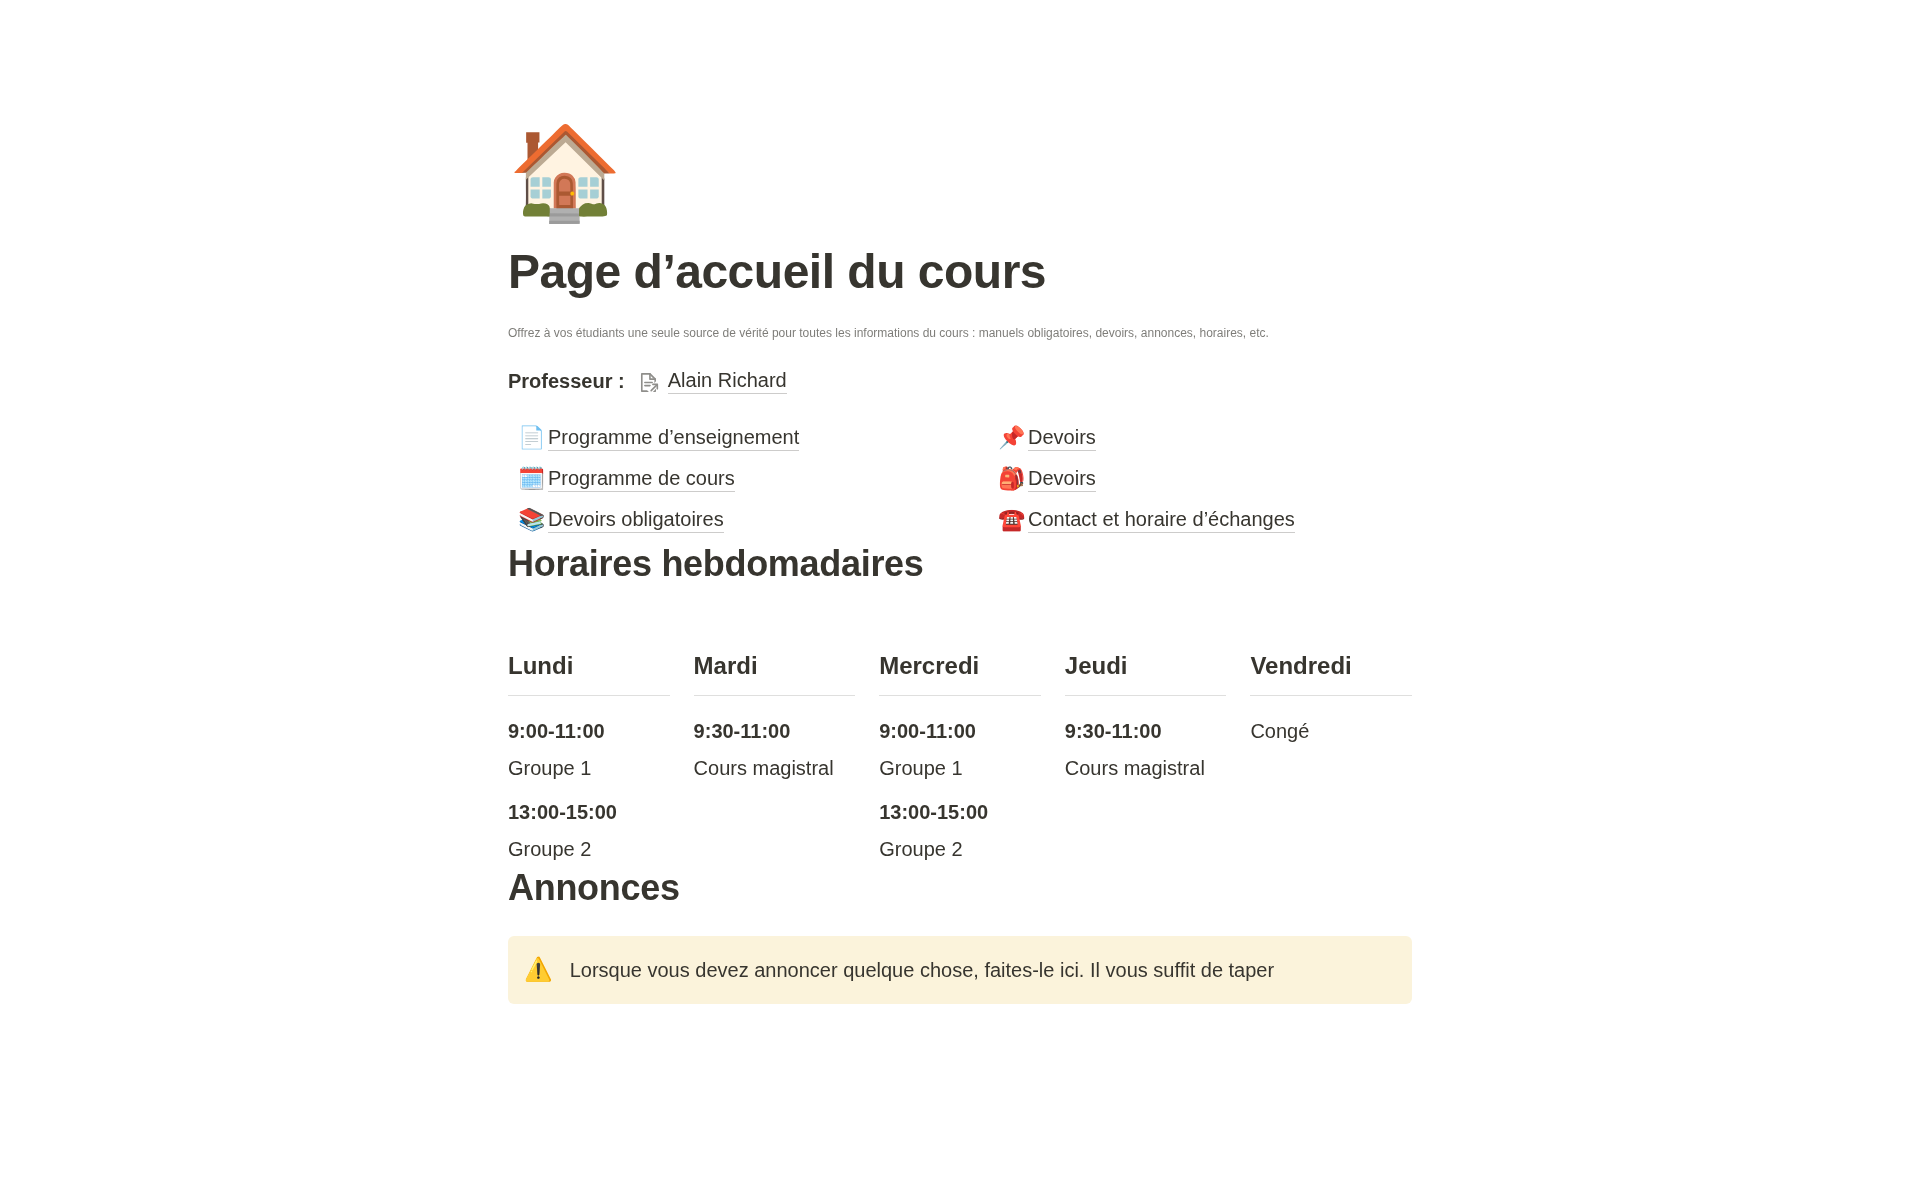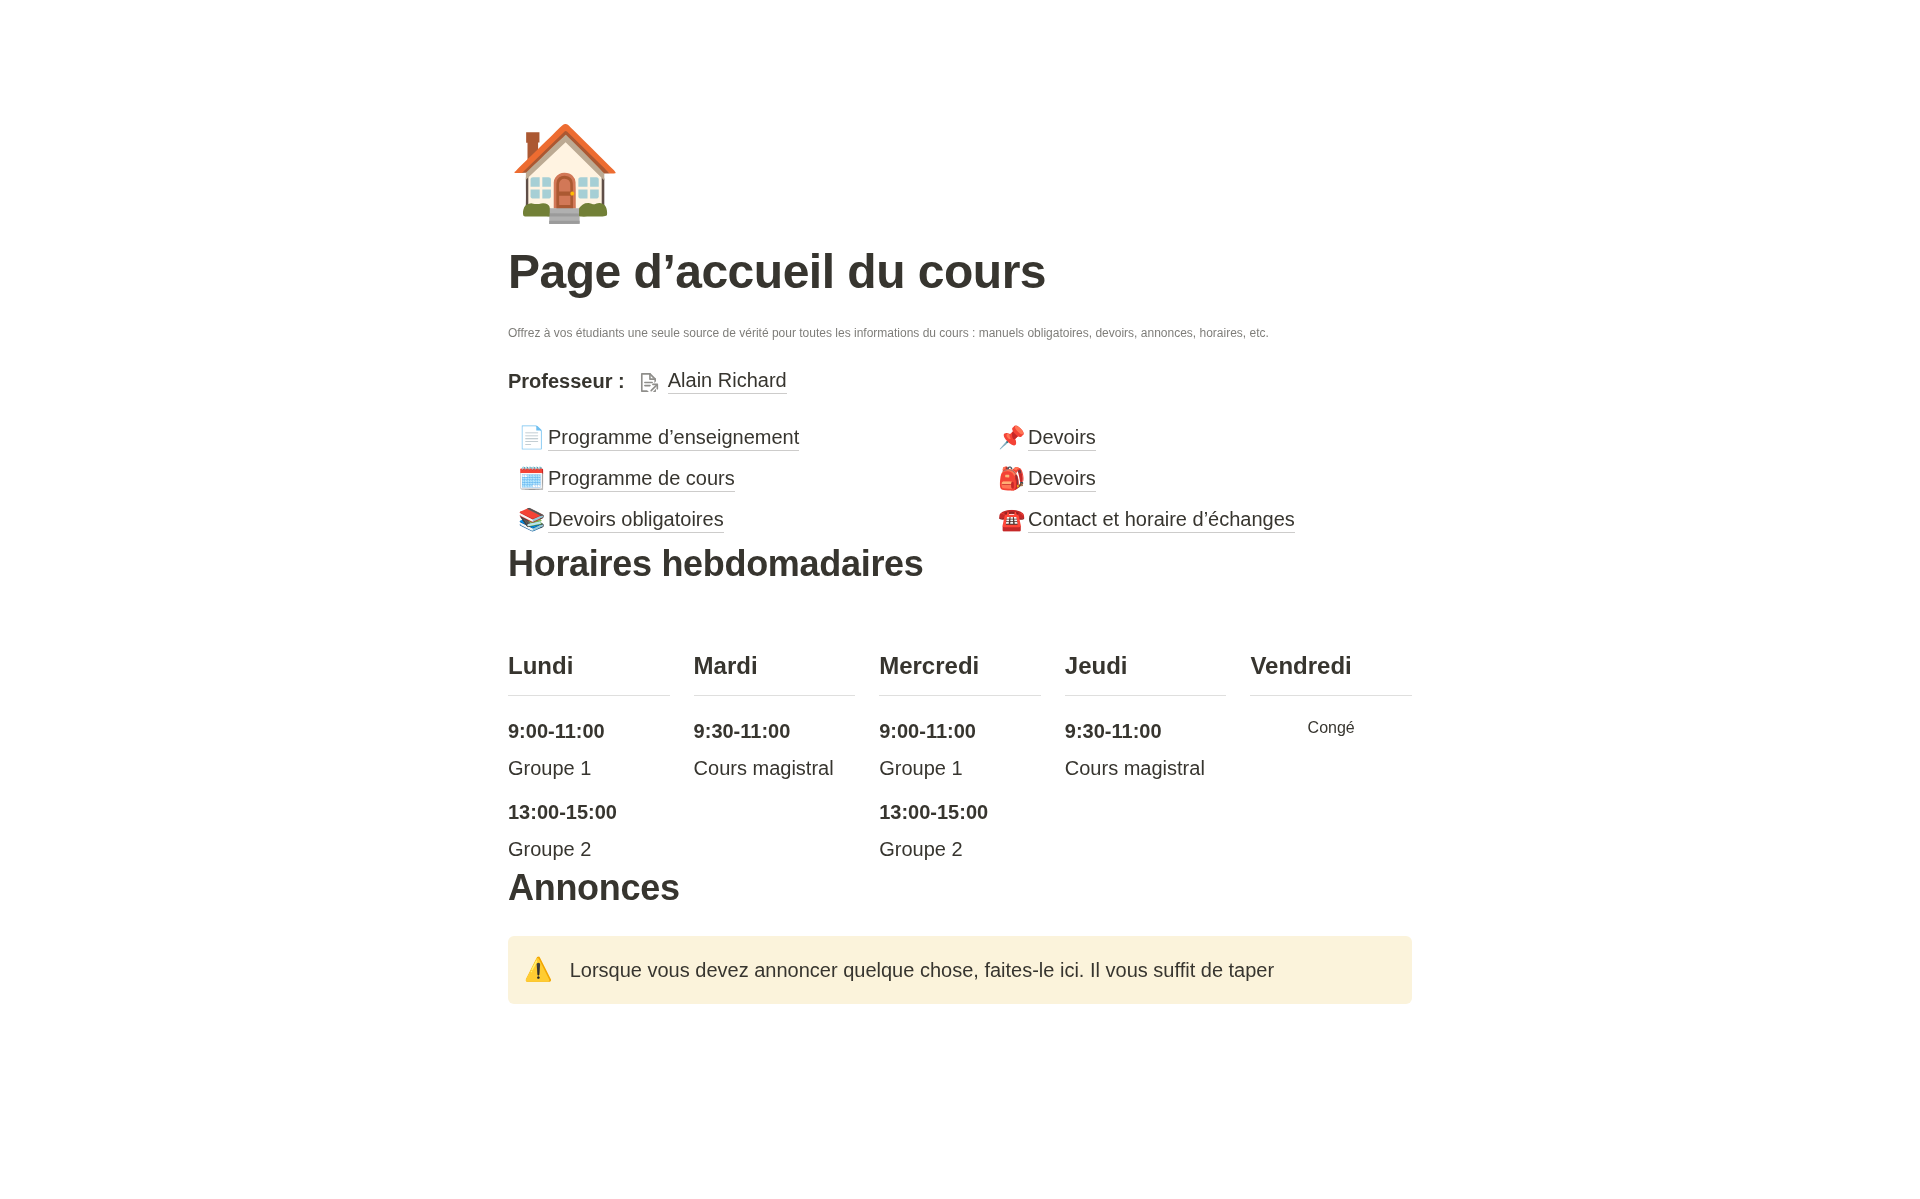--- a/index.html
+++ b/index.html
@@ -116,23 +116,22 @@
     font-size: 20px;
     line-height: 1.3;
   }
   .slot-label {
     margin-top: 9px;
     font-size: 20px;
     line-height: 1.55;
   }
   .slot-label-only {
     margin-top: 22px;
-    font-size: 16px;
-    line-height: 1.3;
-    text-align: center;
+    font-size: 20px;
+    line-height: 1.3;
   }
 
   .callout {
     margin-top: 24px;
     background: #fbf3db;
     border-radius: 6px;
     padding: 19px 18px 19px 16px;
     display: flex;
     align-items: flex-start;
     font-size: 20px;

